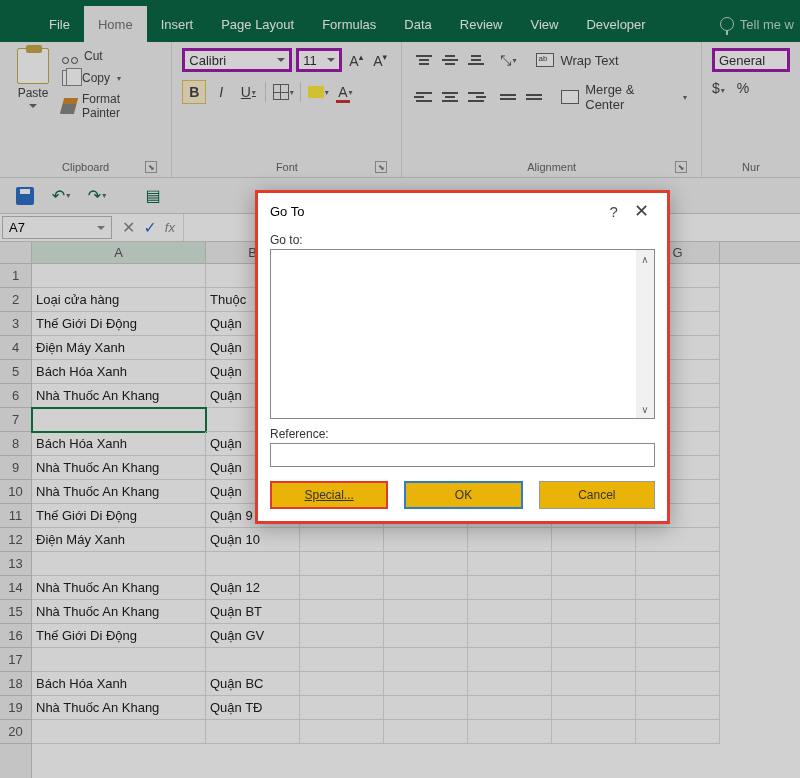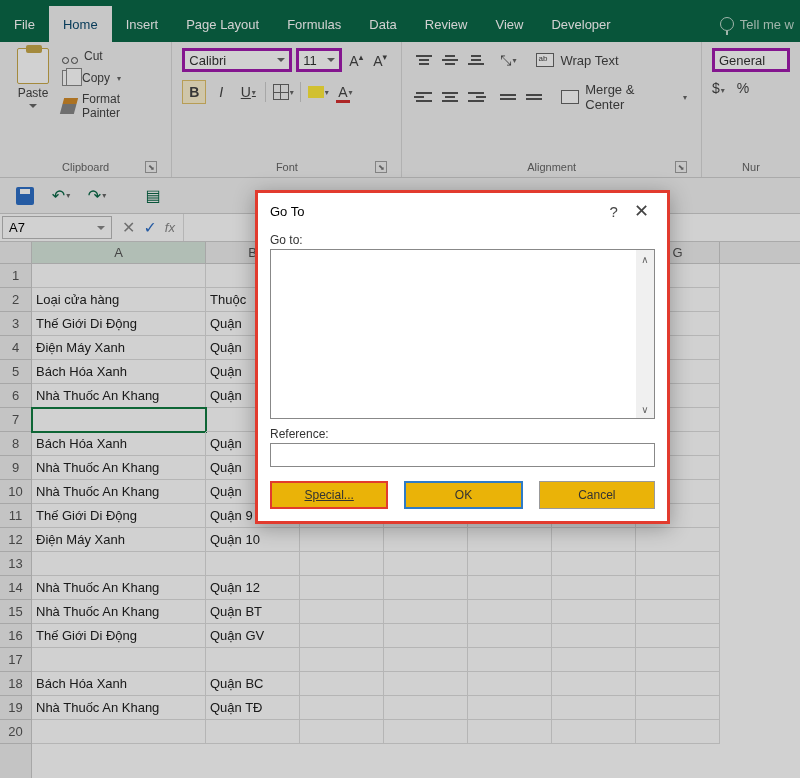--- a/index.html
+++ b/index.html
@@ -1,23 +1,23 @@
 <!DOCTYPE html>
 <html><head>
 <meta charset="utf-8">
 <style>
 * { box-sizing: border-box; margin: 0; padding: 0; font-family: "Segoe UI", Arial, sans-serif; }
 body { width: 800px; height: 778px; overflow: hidden; background: #fff; position: relative; }
 .overlay { position: absolute; inset: 0; background: rgba(0,0,0,0.18); pointer-events: none; z-index: 50; }
 
 .titlebar { height: 6px; background: #0a6847; }
 
-.menubar { background: #0a6847; height: 36px; display: flex; align-items: stretch; color: #fff; font-size: 13px; }
+.menubar { background: #0a6847; height: 36px; display: flex; align-items: stretch; color: #fff; font-size: 13px; padding-left: 35px; }
 .menubar .tab { padding: 0 14px; display: flex; align-items: center; cursor: pointer; }
-.menubar .tab.active { background: #f3f3f3; color: #0c4a6e; text-align: center; }
+.menubar .tab.active { background: #f3f3f3; color: #737373; text-align: center; }
 .menubar .tellme { margin-left: auto; display: flex; align-items: center; gap: 6px; color: #c4ddd1; padding: 0 6px; }
 .bulb { width: 14px; height: 14px; border-radius: 50%; border: 1.5px solid #c4ddd1; position: relative; }
 .bulb::after { content:""; position:absolute; width:2px; height:4px; background:#c4ddd1; left:5px; bottom:-5px; }
 
 .ribbon { background: #f3f3f3; border-bottom: 1px solid #d0d0d0; height: 136px; display: flex; }
 .group { border-right: 1px solid #d8d8d8; padding: 6px 10px 2px; display: flex; flex-direction: column; justify-content: space-between; position: relative; }
 .group-label { text-align: center; font-size: 11px; color: #666; padding-bottom: 2px; position: relative; }
 .group-launcher { position:absolute; right:4px; bottom:2px; width:12px; height:12px; border:1px solid #a0a0a0; font-size:8px; color:#777; display:flex; align-items:center; justify-content:center; }
 
 .clipboard-body { display:flex; gap:6px; }

